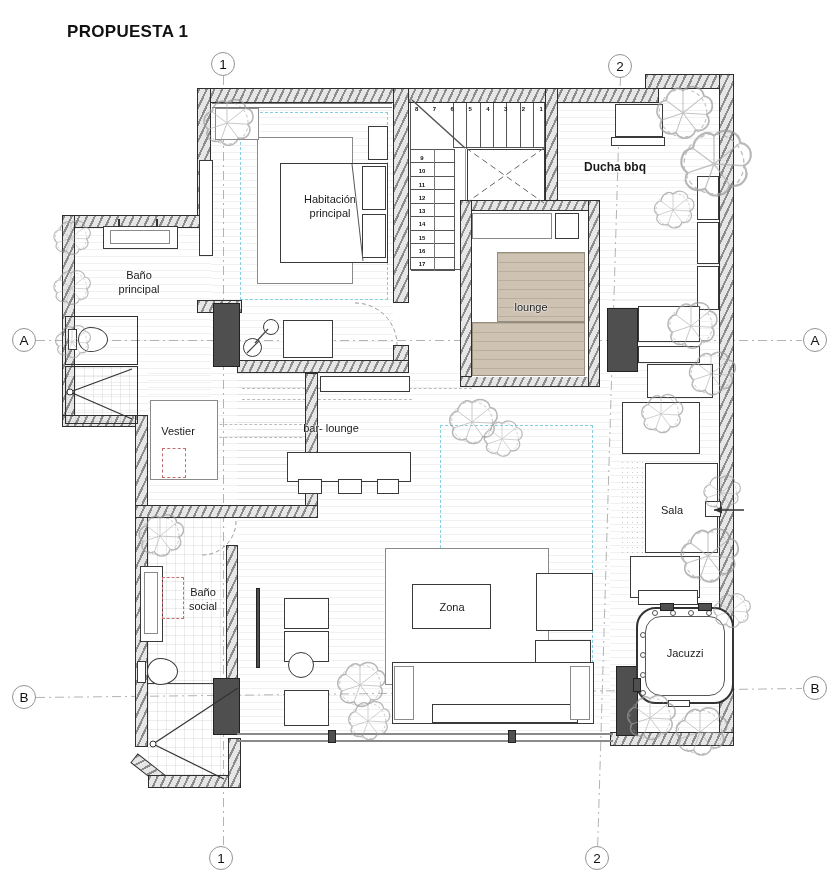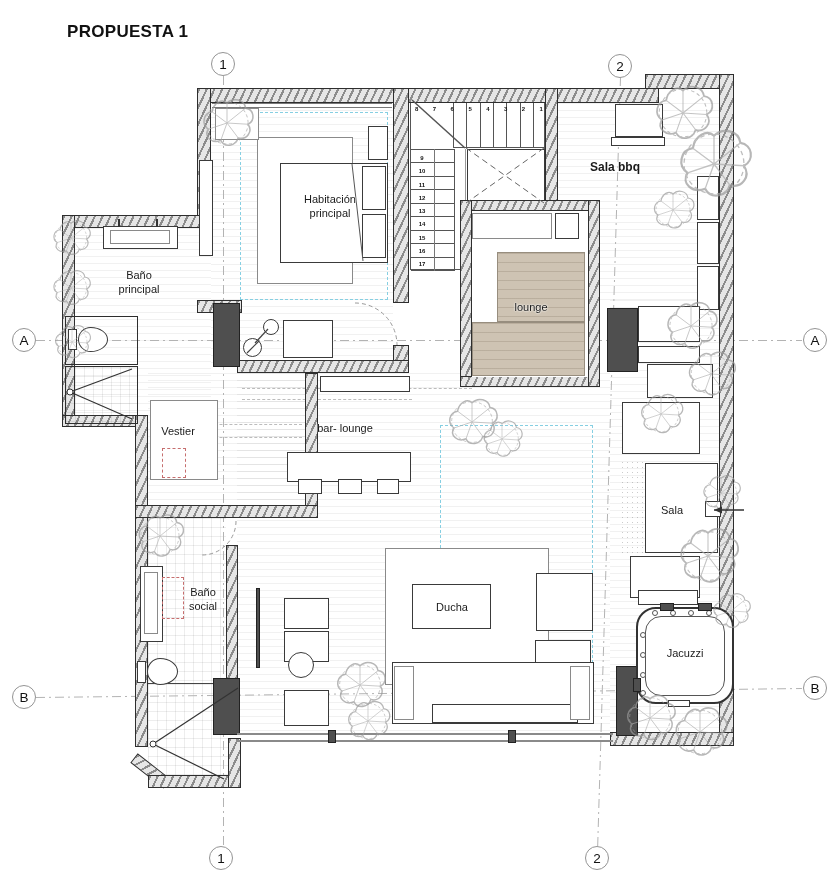--- a/index.html
+++ b/index.html
@@ -304,27 +304,27 @@
     <line x1="153" y1="744" x2="224" y2="779" stroke="#333" stroke-width="1.2"></line>
     <circle cx="153" cy="744" r="3" fill="#fff" stroke="#333"></circle>
     <line x1="714" y1="510" x2="744" y2="510" stroke="#333" stroke-width="1.5"></line>
     <path d="M714 510 l8 -3.5 v7 z" fill="#333"></path>
     <path d="M355 303 A42 42 0 0 1 397 345" fill="none" stroke="#9a9a9a" stroke-width="1" stroke-dasharray="4 3"></path>
     <path d="M236 521 A34 34 0 0 1 202 555" fill="none" stroke="#9a9a9a" stroke-width="1" stroke-dasharray="4 3"></path>
   </svg>
 
   <div class="lbl wrap" style="left:330px;top:206px;width:92px;">Habitación principal</div>
   <div class="lbl wrap" style="left:139px;top:282px;width:64px;">Baño principal</div>
-  <div class="lbl bold" style="left:615px;top:168px;">Sala bbq</div>
+  <div class="lbl bold" style="left:615px;top:168px;">Ducha bbq</div>
   <div class="lbl" style="left:531px;top:307px;">lounge</div>
   <div class="lbl" style="left:178px;top:431px;">Vestier</div>
-  <div class="lbl" style="left:345px;top:428px;">bar- lounge</div>
+  <div class="lbl" style="left:331px;top:428px;">bar- lounge</div>
   <div class="lbl" style="left:672px;top:510px;">Sala</div>
   <div class="lbl wrap" style="left:203px;top:599px;width:48px;">Baño social</div>
-  <div class="lbl" style="left:452px;top:607px;">Ducha</div>
+  <div class="lbl" style="left:452px;top:607px;">Zona</div>
   <div class="lbl" style="left:685px;top:653px;">Jacuzzi</div>
 
   <div class="bub" style="left:223px;top:64px;">1</div>
   <div class="bub" style="left:620px;top:66px;">2</div>
   <div class="bub" style="left:221px;top:858px;">1</div>
   <div class="bub" style="left:597px;top:858px;">2</div>
   <div class="bub" style="left:24px;top:340px;">A</div>
   <div class="bub" style="left:815px;top:340px;">A</div>
   <div class="bub" style="left:24px;top:697px;">B</div>
   <div class="bub" style="left:815px;top:688px;">B</div>

